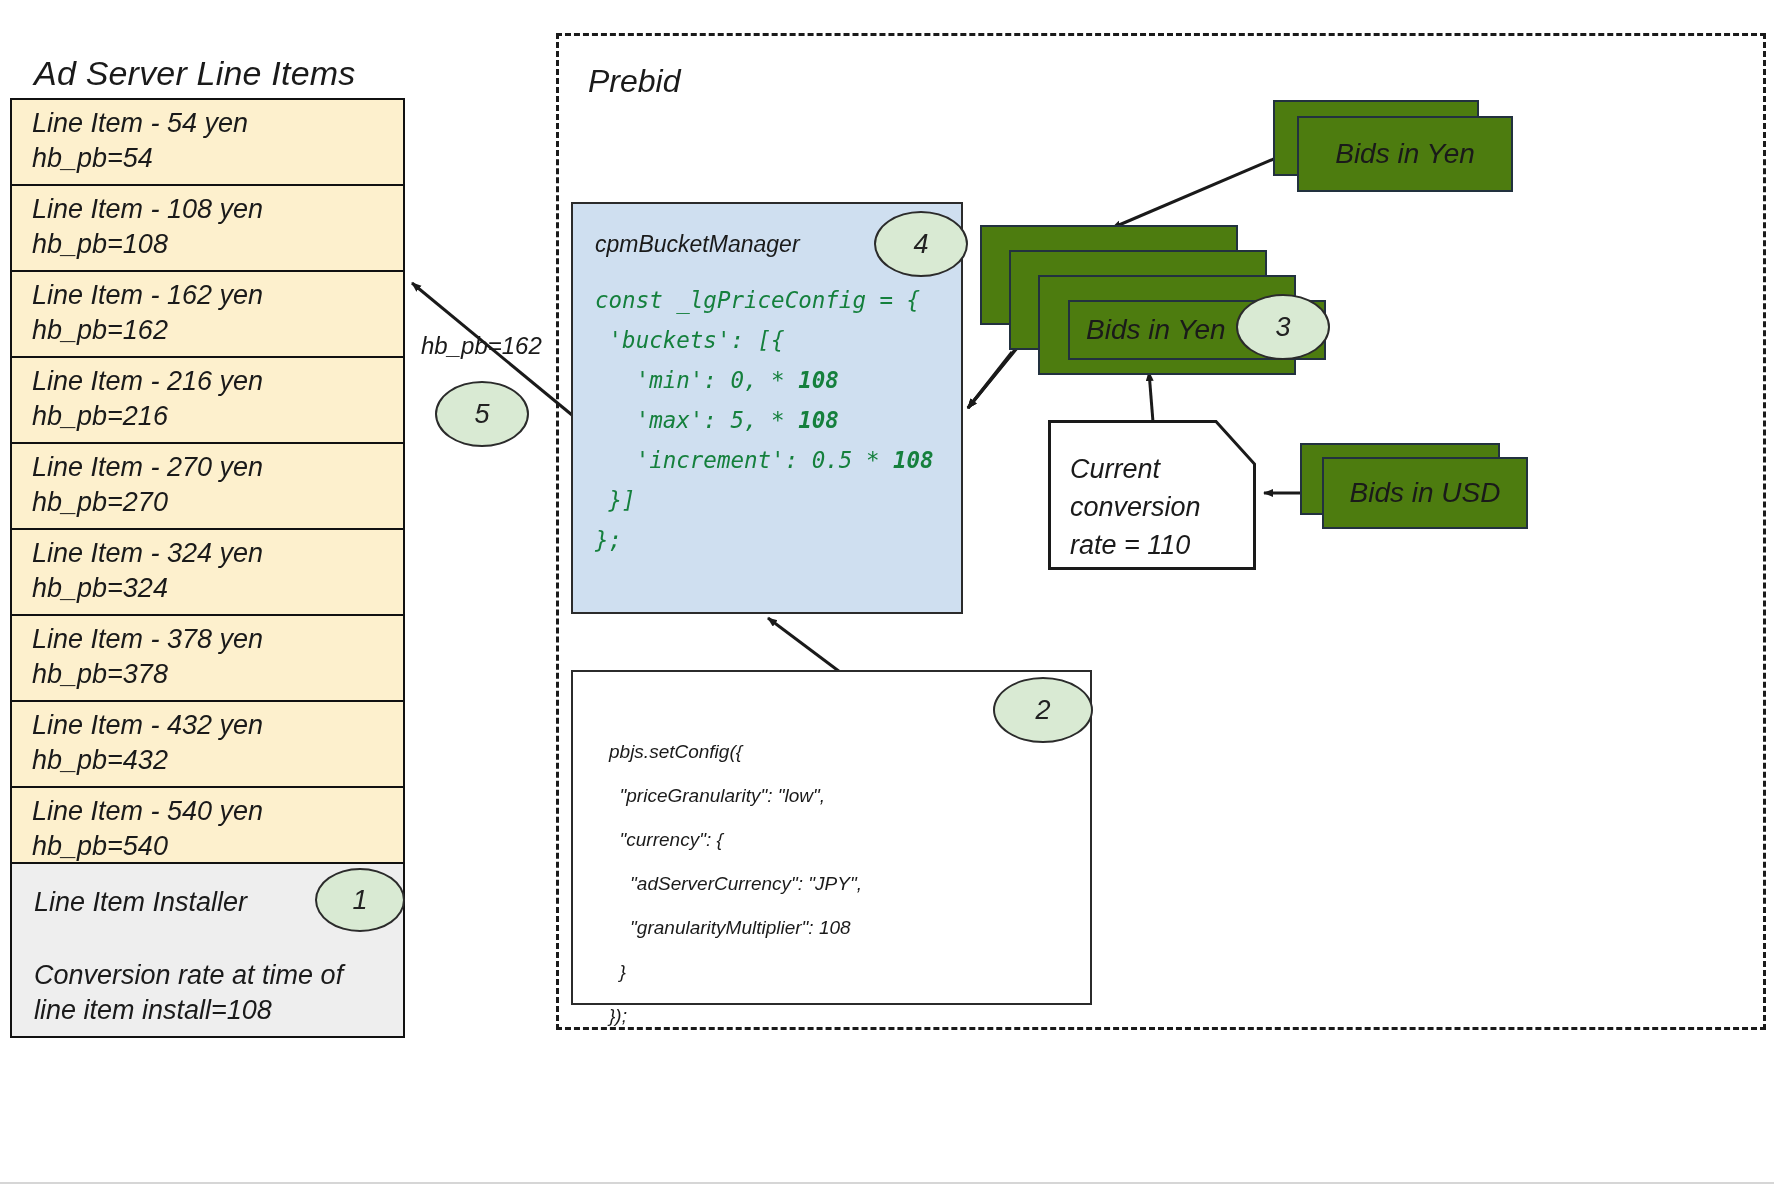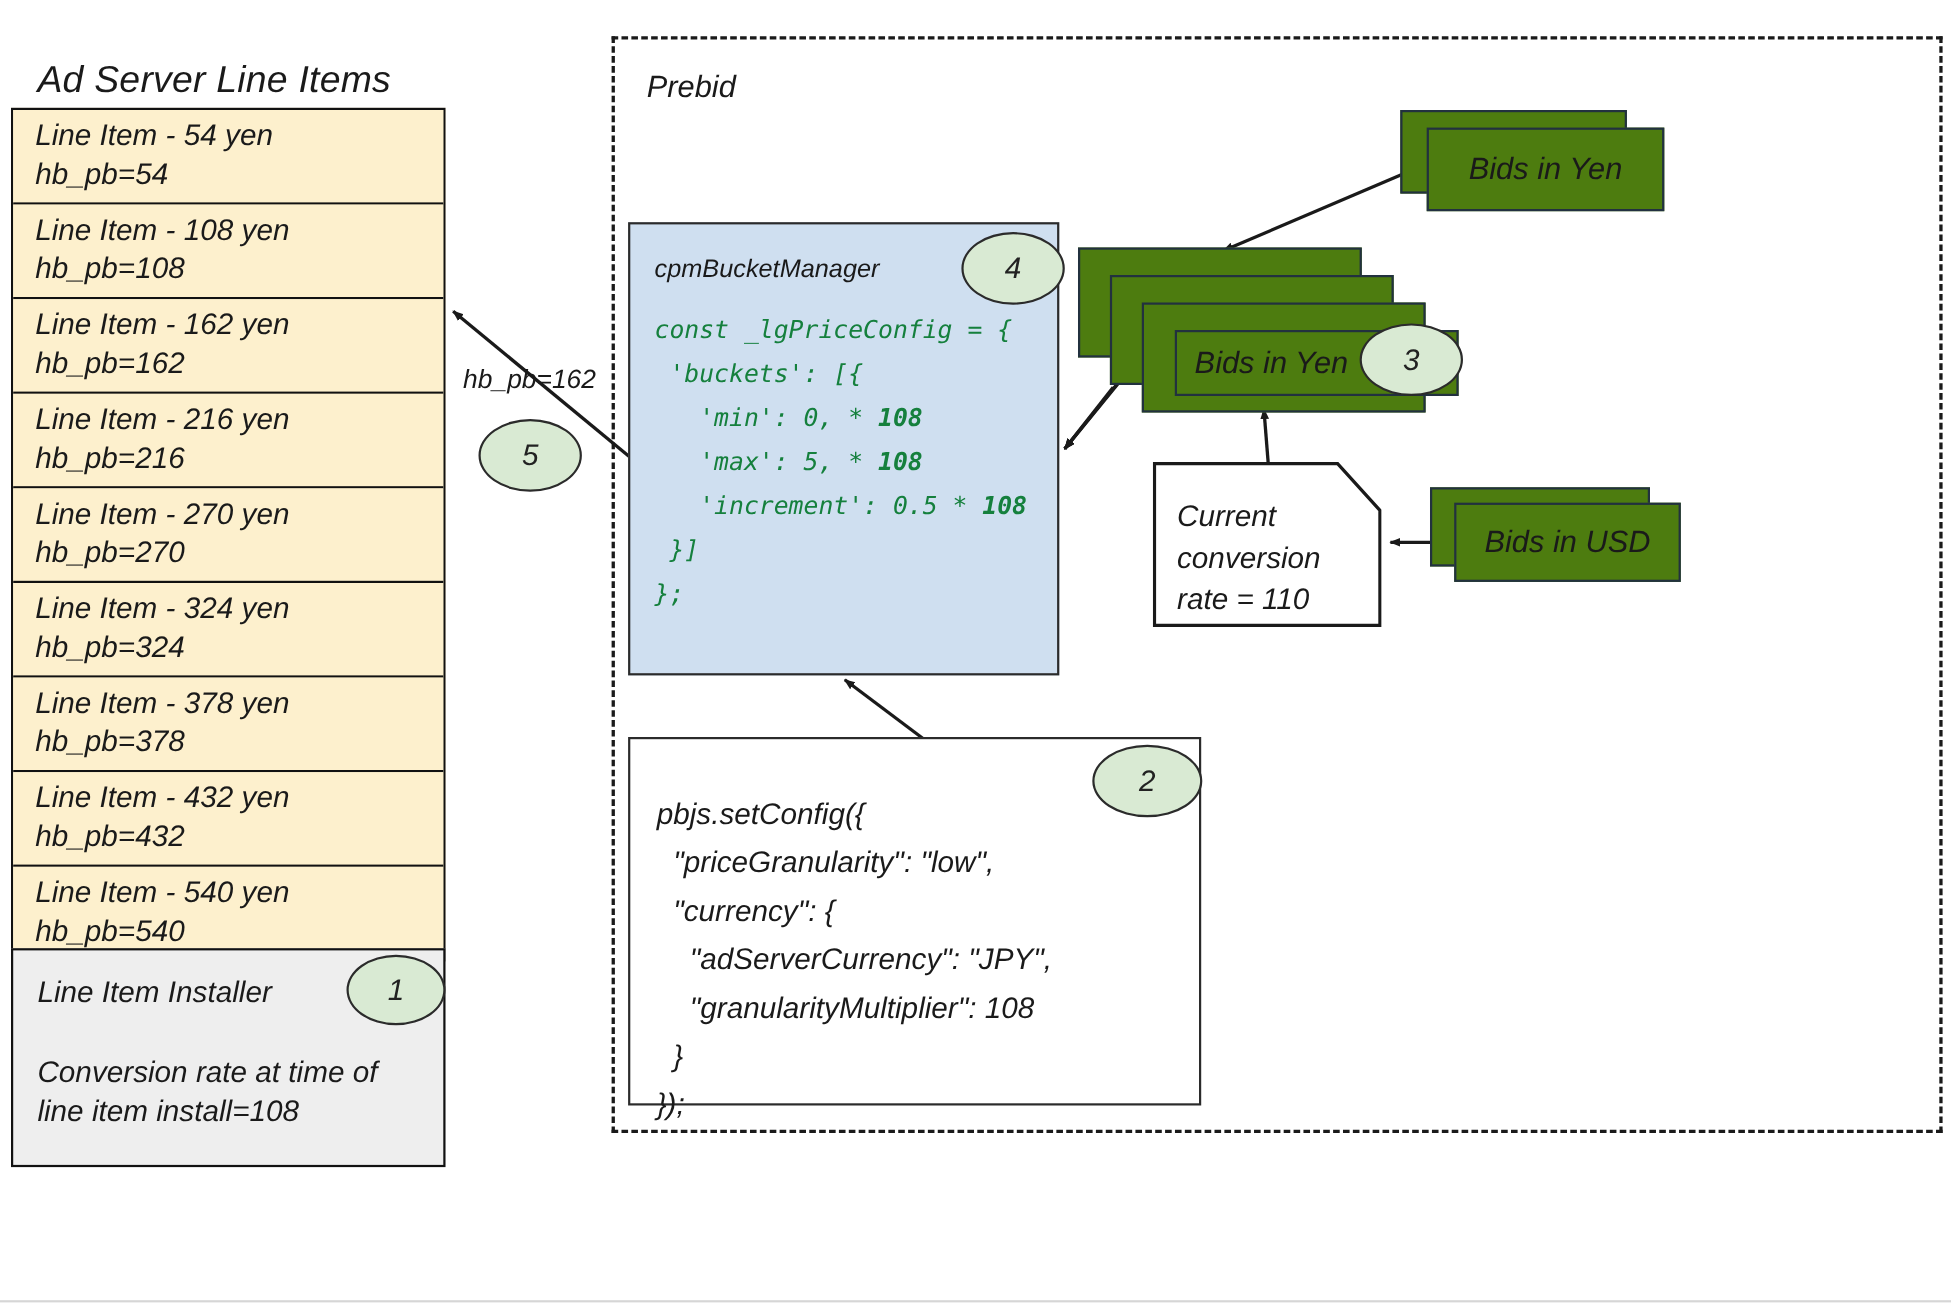--- a/index.html
+++ b/index.html
@@ -11,44 +11,44 @@
   .abs{position:absolute;box-sizing:border-box;}
   .svgl{position:absolute;left:0;top:0;width:1774px;height:1192px;pointer-events:none;}
 
   
   #ad-title{left:34px;top:54px;font-size:34px;letter-spacing:.2px;color:#1a1a1a;}
   #li-list{left:10px;top:98px;width:395px;border:2px solid #111;background:#fdf0cd;}
   .li-row{border-bottom:2px solid #111;padding:6px 0 8px 20px;background:#fdf0cd;}
   .li-row:last-child{border-bottom:none;}
   .li-row div{font-size:27px;line-height:35px;white-space:nowrap;}
 
-  #installer{left:10px;top:862px;width:395px;height:199px;border:2px solid #111;
+  #installer{left:10px;top:862px;width:395px;height:176px;border:2px solid #111;
              background:#eeeeee;padding:22px 20px 0 22px;}
   #installer .ttl{font-size:27px;line-height:32px;}
   #installer .sub{font-size:27px;line-height:35px;margin-top:40px;}
 
   
   #prebid-box{left:556px;top:33px;width:1210px;height:997px;
               border:3px dashed #1a1a1a;}
-  #prebid-title{left:588px;top:63px;font-size:28px;color:#1a1a1a;}
+  #prebid-title{left:588px;top:63px;font-size:32px;color:#1a1a1a;}
 
   
   #cpm-box{left:571px;top:202px;width:392px;height:412px;border:2px solid #2b2b2b;
            background:#cfdff0;padding:26px 0 0 22px;}
   #cpm-box .hdr{font-size:23px;font-family:"Liberation Sans","DejaVu Sans",sans-serif;
                 line-height:28px;margin-bottom:22px;}
   #cpm-box pre{margin:0;font-family:"DejaVu Sans Mono","Liberation Mono",monospace;
                font-size:22.5px;line-height:40px;white-space:pre;color:#15803d;}
   #cpm-box pre b{font-weight:700;}
 
   
   #cfg-box{left:571px;top:670px;width:521px;height:335px;border:2px solid #2b2b2b;
            background:#ffffff;padding:46px 0 0 24px;}
-  #cfg-box pre{margin:0;font-family:"Liberation Sans","DejaVu Sans",sans-serif;
-               font-size:27px;line-height:44px;white-space:pre;color:#1a1a1a;}
+  #cfg-box pre{margin:12px;font-family:"Liberation Sans","DejaVu Sans",sans-serif;
+               font-size:19px;line-height:44px;white-space:pre;color:#1a1a1a;}
 
   
   .card{border:2.5px solid #22313f;background:#4d7c0f;box-sizing:border-box;}
   .card .lbl{font-size:28px;line-height:1;white-space:nowrap;}
 
   
   #yen-stack{left:980px;top:225px;width:346px;height:135px;}
   #yen-stack .card{position:absolute;width:258px;height:100px;}
   #yen-s1{left:0;top:0;}
   #yen-s2{left:29px;top:25px;}

